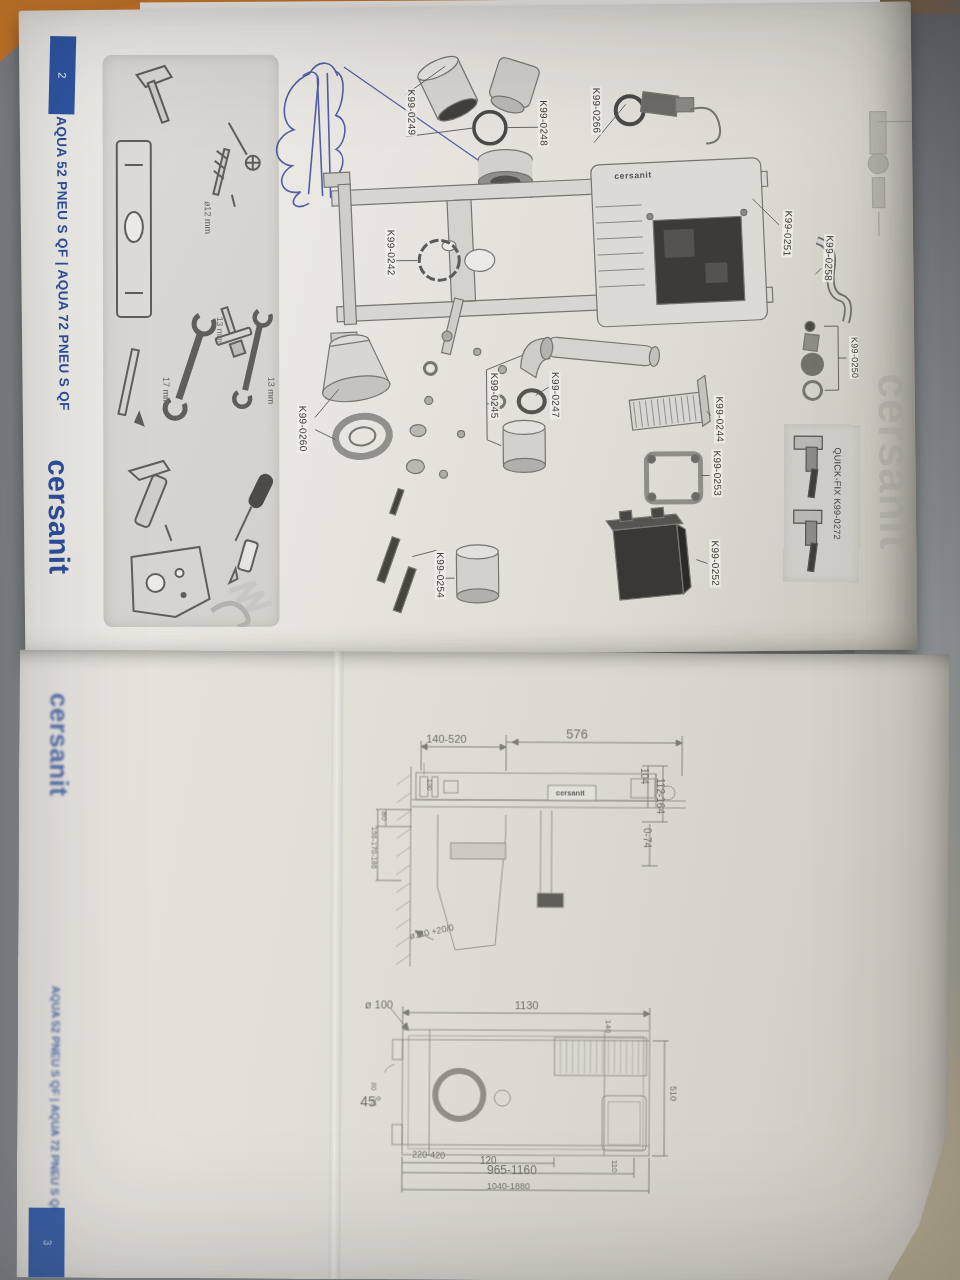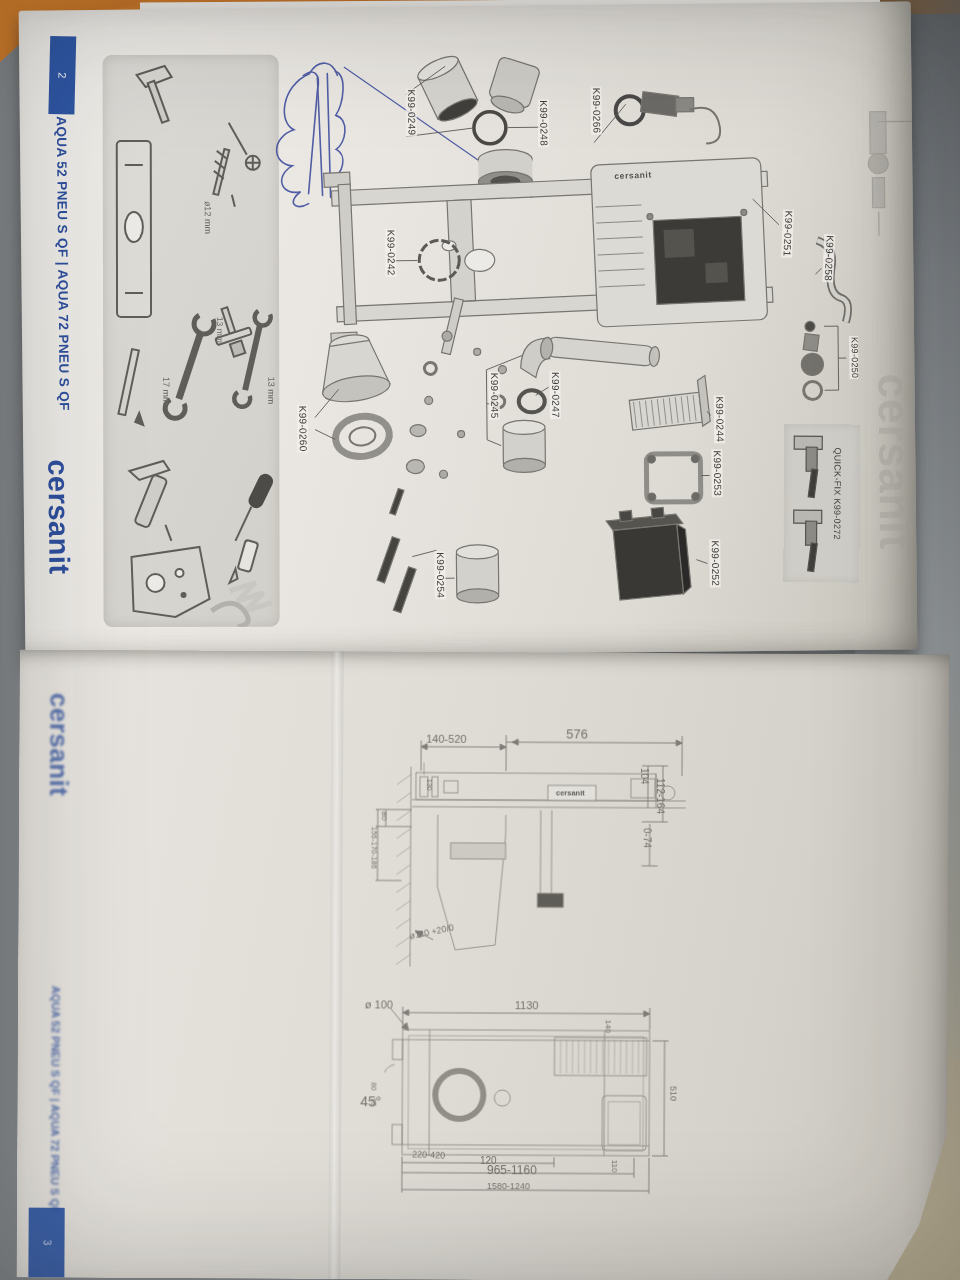--- a/index.html
+++ b/index.html
@@ -448,19 +448,19 @@
       <div class="abs dim" style="left:10px;top:4px;font-size:11px;">ø 100</div>
       <div class="abs dim" style="left:160px;top:4px;font-size:11px;">1130</div>
       <div class="abs vt dim" style="left:249px;top:24px;font-size:8px;">140</div>
       <div class="abs vt dim" style="left:314px;top:90px;font-size:9px;">510</div>
       <div class="abs dim" style="left:6px;top:68px;font-size:14px;margin-top:31px;">45°</div>
       <div class="abs vt dim" style="left:16px;top:88px;font-size:7px;">80</div>
       <div class="abs vt dim" style="left:16px;top:104px;font-size:7px;">95</div>
       <div class="abs dim" style="left:58px;top:155px;font-size:9px;transform:rotate(2deg);">220-420</div>
       <div class="abs dim" style="left:102px;top:160px;font-size:10px;margin-left:24px;">120</div>
       <div class="abs dim" style="left:133px;top:168px;font-size:12px;">965-1160</div>
-      <div class="abs dim" style="left:133px;top:186px;font-size:9px;">1580-1240</div>
+      <div class="abs dim" style="left:133px;top:186px;font-size:9px;">1040-1880</div>
       <div class="abs vt dim" style="left:256px;top:164px;font-size:8px;">110</div>
     </div>
   </div>
 
   <div class="abs vignette"></div>
 </div>
 
 </body></html>

